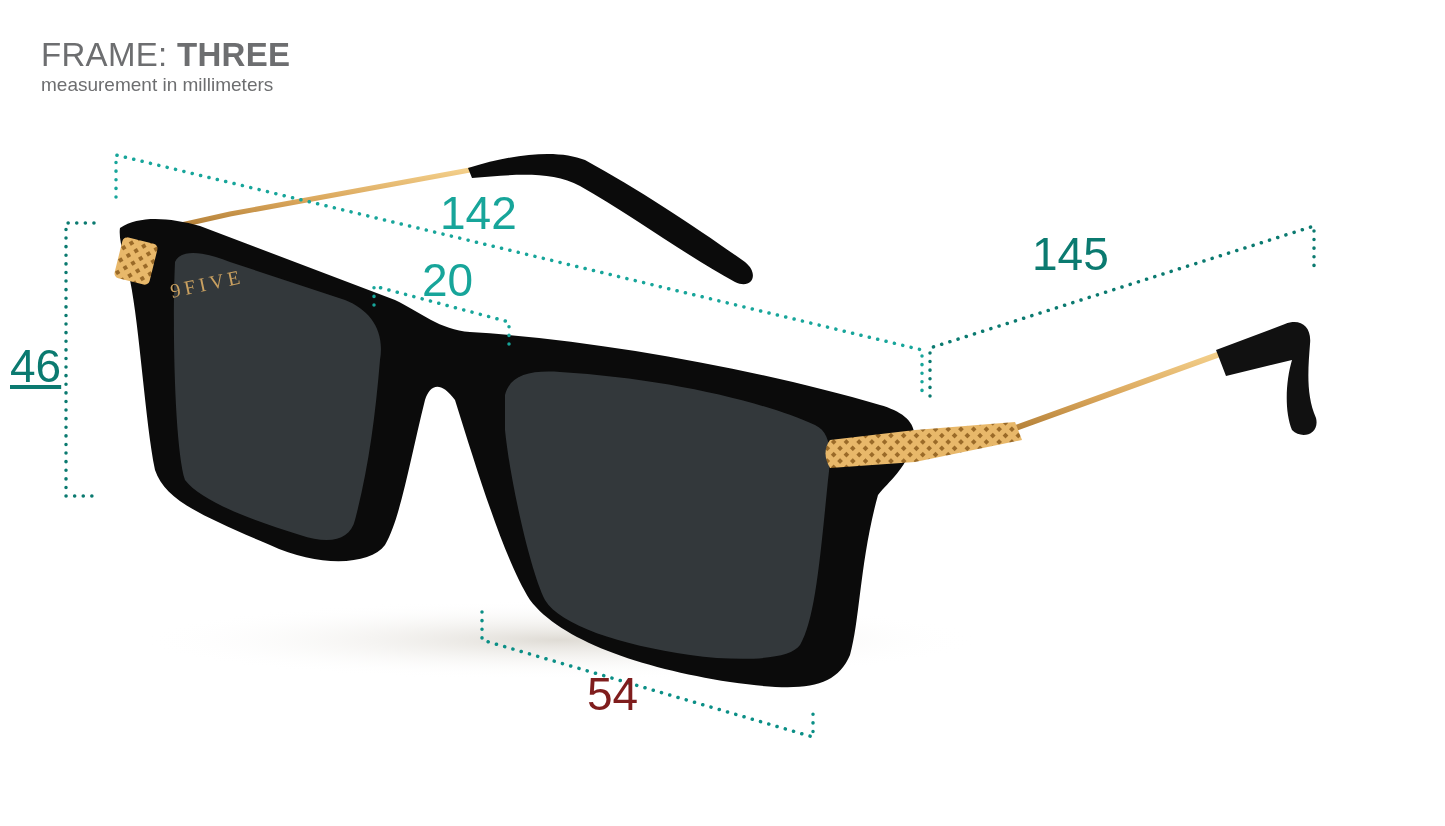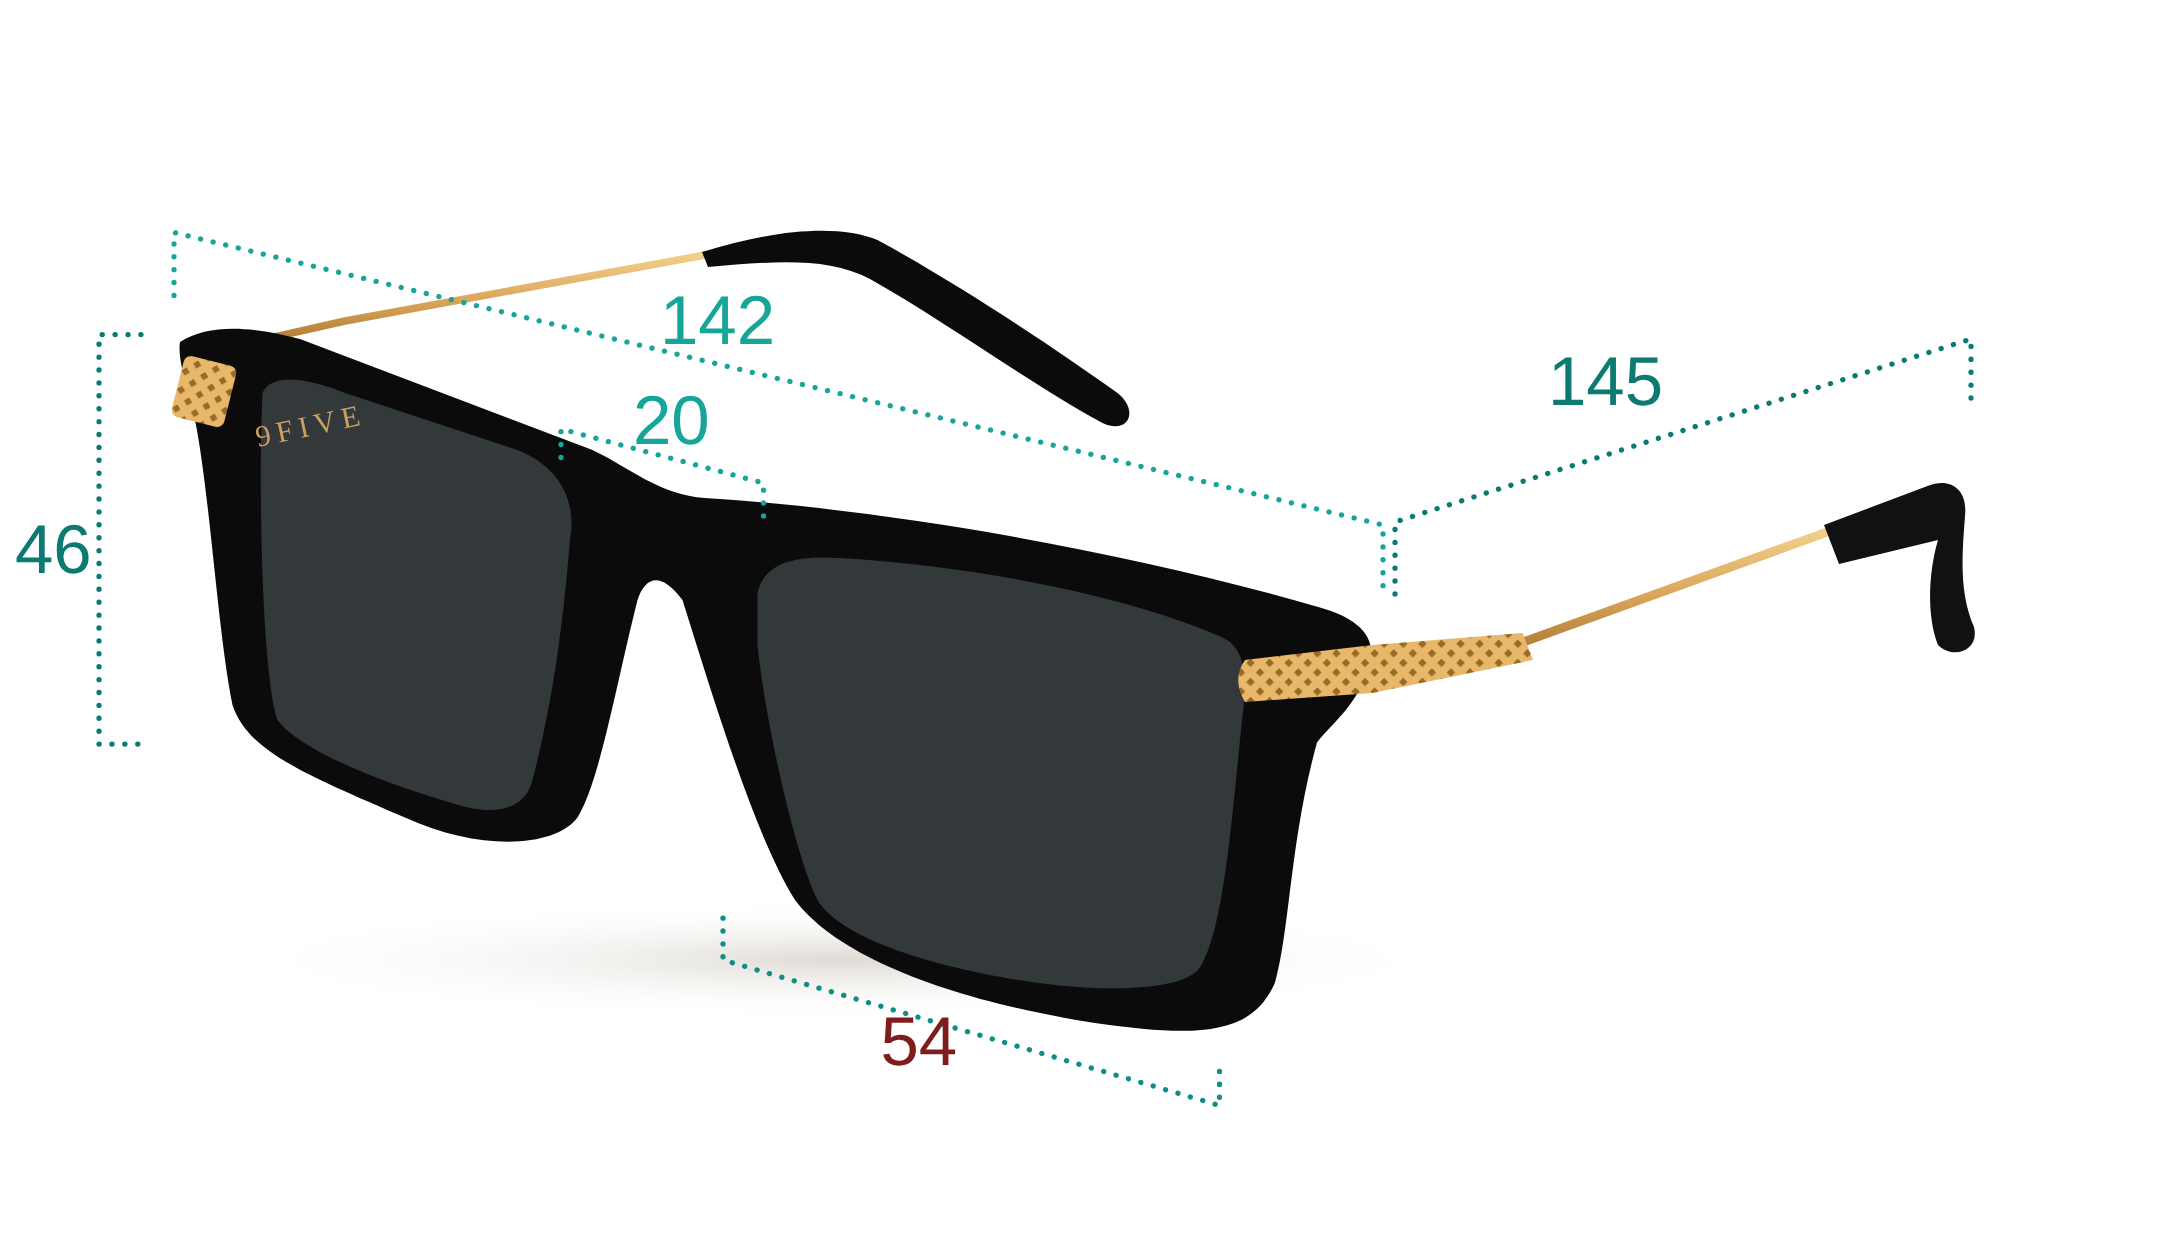--- a/index.html
+++ b/index.html
@@ -8,20 +8,22 @@
   .title { font-size: 33px; line-height: 38px; letter-spacing: 0.3px; }
   .title .bold { font-weight: bold; }
   .subtitle { font-size: 19px; line-height: 22px; margin-top: 0px; }
   svg.art { position: absolute; left: 0; top: 0; }
   .dim-label { position: absolute; font-size: 46px; line-height: 40px; font-family: "Liberation Sans", sans-serif; }
 </style>
 </head>
 <body>
 
 <div class="header">
+  <div class="title"><span>FRAME: </span><span class="bold">THREE</span></div>
+  <div class="subtitle">measurement in millimeters</div>
 </div>
 
 <svg class="art" width="1445" height="826" viewBox="0 0 1445 826">
   <defs>
     <linearGradient id="gold" x1="0" y1="0" x2="0" y2="1">
       <stop offset="0" stop-color="#f3cf8a"></stop>
       <stop offset="0.5" stop-color="#d9a55a"></stop>
       <stop offset="1" stop-color="#a8752e"></stop>
     </linearGradient>
     <pattern id="knurl" width="9" height="9" patternUnits="userSpaceOnUse" patternTransform="rotate(45)">
@@ -66,17 +68,17 @@
     <path d="M116 197 L116 155 L922 350 L922 396" stroke="#17a59a"></path>
 
     <path d="M374 305 L374 286 L509 322 L509 345" stroke="#17a59a"></path>
 
     <path d="M930 396 L930 348 L1314 226 L1314 272" stroke="#0b7a70"></path>
 
     <path d="M482 612 L482 640 L813 737 L813 710" stroke="#0b8f86"></path>
   </g>
 </svg>
 
-<div class="dim-label" style="left:10px; top:346px; color:#0b7a70;">46</div>
+<div class="dim-label" style="left:10px; top:346px; color:#0b7a70;text-decoration:underline;">46</div>
 <div class="dim-label" style="left:440px; top:193px; color:#17a59a;">142</div>
 <div class="dim-label" style="left:422px; top:260px; color:#17a59a;">20</div>
 <div class="dim-label" style="left:1032px; top:234px; color:#0b7a70;">145</div>
 <div class="dim-label" style="left:587px; top:674px; color:#7f1d1d;">54</div>
 
 </body></html>

